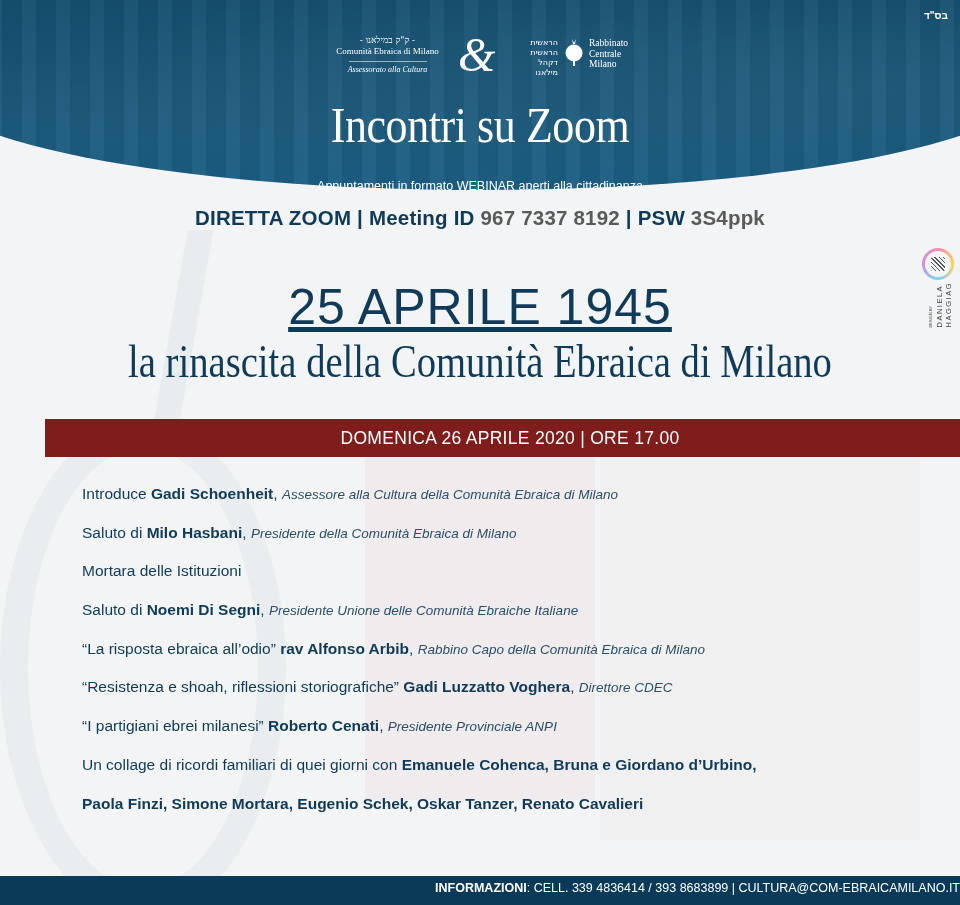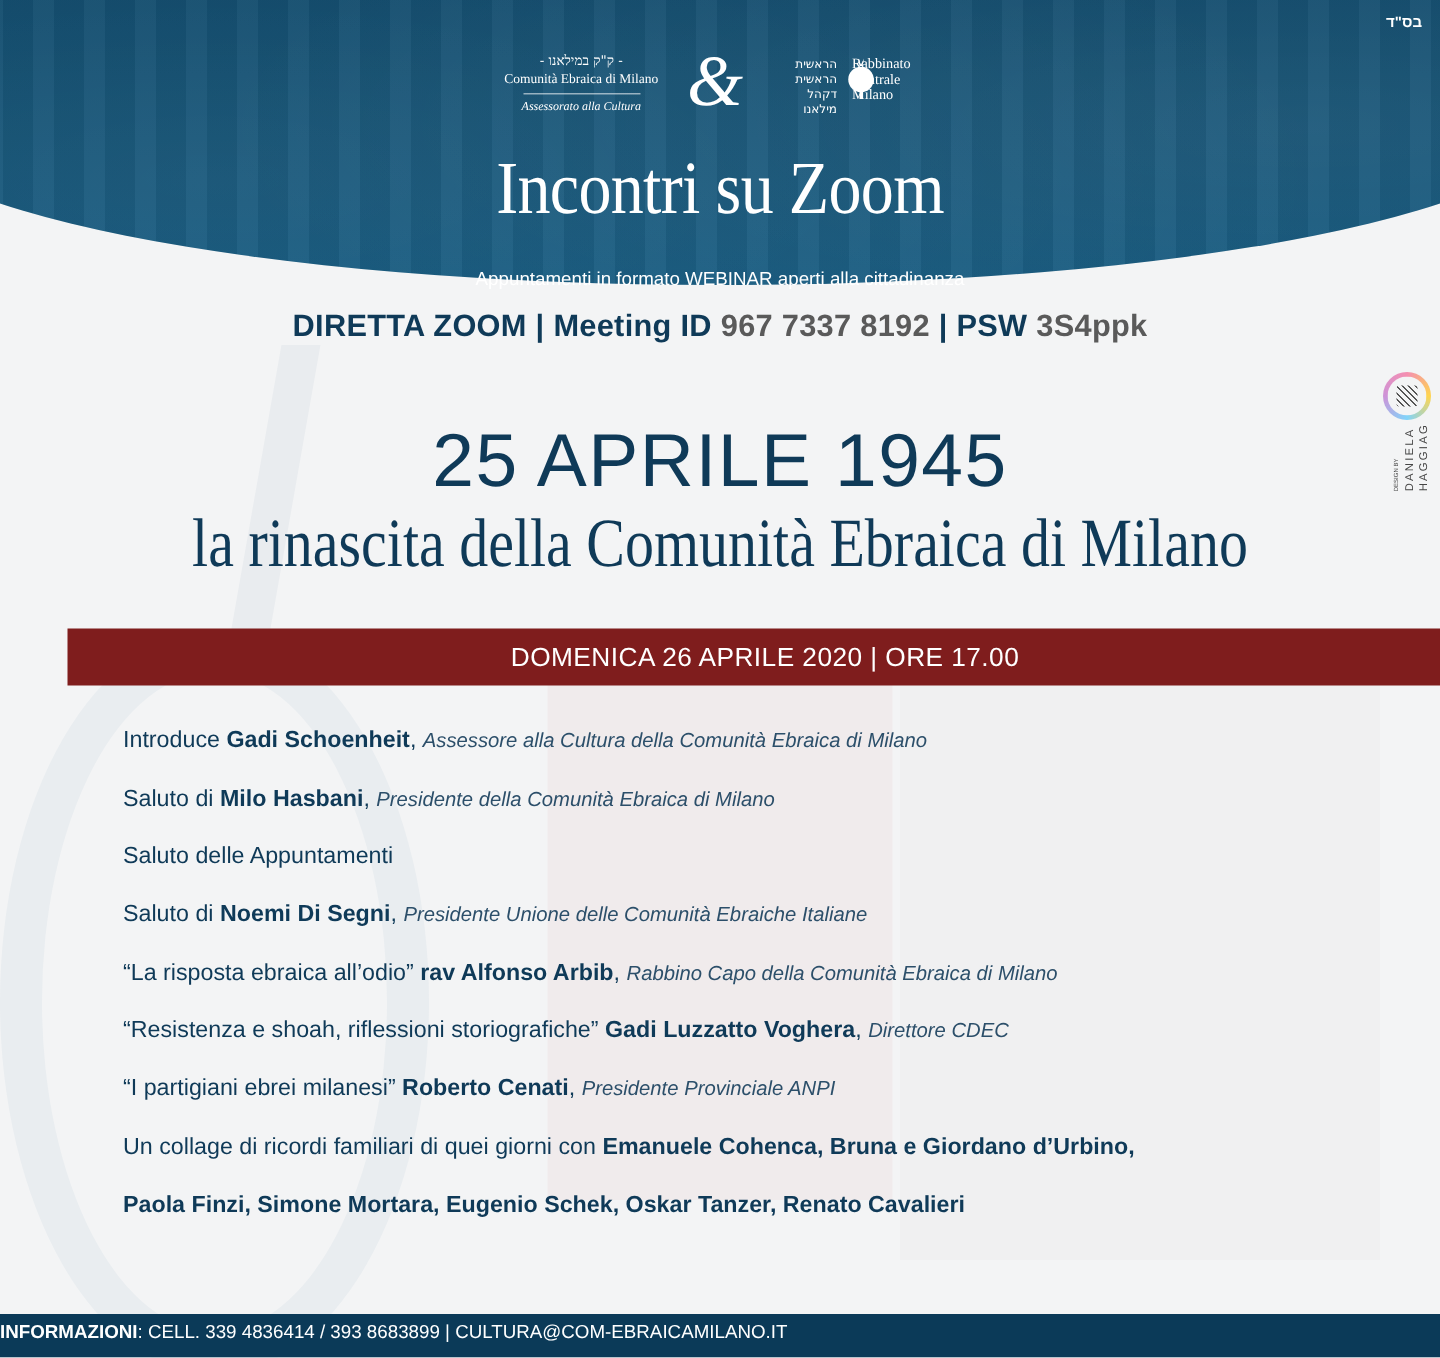--- a/index.html
+++ b/index.html
@@ -19,47 +19,47 @@
 
   .logos { position:absolute; top:35px; left:0; width:960px; height:50px; z-index:3; color:#fff; }
   .logo-left { position:absolute; left:330px; top:0; width:115px; text-align:center; }
   .logo-left .heb { font-size:9px; font-family:"DejaVu Serif", serif; }
   .logo-left .it { font-size:9px; font-family:"Liberation Serif", serif; margin-top:1px; }
   .logo-left .rule { width:78px; height:1px; background:rgba(255,255,255,0.55); margin:5px auto 3px; }
   .logo-left .ass { font-size:8px; font-style:italic; font-family:"Liberation Serif", serif; }
   .amp { position:absolute; left:458px; top:-8px; font-size:48px; font-family:"Liberation Serif", serif; font-style:italic; color:#fff; }
   .logo-heb-right { position:absolute; left:522px; top:3px; width:36px; font-size:8px; text-align:right; line-height:10px; font-family:"DejaVu Sans", sans-serif; }
   .pomegranate { position:absolute; left:564px; top:2px; width:20px; height:30px; }
-  .logo-rab { position:absolute; left:568px; top:3px; font-size:9.5px; line-height:10.5px; font-family:"Liberation Serif", serif; }
+  .logo-rab { position:absolute; left:589px; top:3px; font-size:9.5px; line-height:10.5px; font-family:"Liberation Serif", serif; }
 
   .title-main { position:absolute; top:96px; width:960px; text-align:center; font-family:"Liberation Serif", serif; font-size:50px; color:#fff; letter-spacing:-0.5px; z-index:3; transform:scaleX(0.88); }
   .subtitle { position:absolute; top:151px; width:960px; text-align:center; font-size:12.5px; color:#fff; z-index:3;margin-top:28px; }
 
   .zoom-line { position:absolute; top:206px; width:960px; text-align:center; font-size:20.5px; font-weight:bold; color:#0f3a58; z-index:3; letter-spacing:0.2px; }
   .zoom-line .num { color:#5a5a5a; }
 
   .side-credit { position:absolute; left:920px; top:248px; width:36px; height:90px; z-index:3; }
   .side-credit .ring { width:26px; height:26px; border-radius:50%; border:3px solid transparent; background:
      linear-gradient(#f3f4f5,#f3f4f5) padding-box,
      conic-gradient(#f48fb1,#ffd54f,#81d4fa,#ce93d8,#f48fb1) border-box; margin-left:2px; position:relative; }
   .side-credit .ring::after { content:""; position:absolute; left:6px; top:6px; width:14px; height:14px; background:repeating-linear-gradient(45deg,#555 0 1px,transparent 1px 3px); border-radius:2px; }
   .side-credit .txt { position:absolute; left:6px; top:34px; writing-mode:vertical-rl; transform:rotate(180deg); font-size:7.5px; letter-spacing:1.5px; color:#444; line-height:9px; }
   .side-credit .txt small { font-size:4px; letter-spacing:0; }
 
-  .event-date { position:absolute; top:278px; width:960px; text-align:center; font-size:50px; color:#0f3a58; z-index:3; letter-spacing:1px; }
+  .event-date { position:absolute; top:278px; width:960px; text-align:center; font-size:50px; color:#0f3a58; z-index:3; letter-spacing:1px;text-decoration:underline; }
   .event-title { position:absolute; top:335px; width:960px; text-align:center; font-family:"Liberation Serif", serif; font-size:46px; color:#0f3a58; z-index:3; transform:scaleX(0.84); white-space:nowrap; }
 
   .date-bar { position:absolute; left:45px; top:419px; width:930px; height:38px; background:#7f1d1d; color:#fff; text-align:center; line-height:38px; font-size:17.5px; font-weight:normal; letter-spacing:0.3px; z-index:3; }
 
   .program { position:absolute; left:49px; top:480px; width:890px; z-index:3;margin-left:33px; }
   .program .row { height:38.7px; font-size:15.5px; color:#0f3a58; white-space:nowrap; line-height:28px; }
   .program .row b { font-weight:bold; }
   .program .row i { font-style:italic; font-size:13.5px; color:#2c4f6a; }
 
-  .footer { position:absolute; left:0; top:876px; width:960px; height:29px; background:#0b3a58; color:#fff; text-align:left; font-size:12.5px; line-height:24px; z-index:3; }
+  .footer { position:absolute; left:0; top:876px; width:960px; height:29px; background:#0b3a58; color:#fff; text-align:right; font-size:12.5px; line-height:24px; z-index:3; }
   .footer b { font-weight:bold; }
 </style>
 </head>
 <body>
 
 <div class="bg-deco">
   <div class="v1"></div>
   <div class="v2"></div>
   <div class="v3"></div>
   <div class="v4"></div>
@@ -113,21 +113,21 @@
 </div>
 
 <div class="event-date">25 APRILE 1945</div>
 <div class="event-title">la rinascita della Comunità Ebraica di Milano</div>
 
 <div class="date-bar">DOMENICA 26 APRILE 2020 | ORE 17.00</div>
 
 <div class="program">
   <div class="row"><span>Introduce </span><b>Gadi Schoenheit</b><span>, </span><i>Assessore alla Cultura della Comunità Ebraica di Milano</i></div>
   <div class="row"><span>Saluto di </span><b>Milo Hasbani</b><span>, </span><i>Presidente della Comunità Ebraica di Milano</i></div>
-  <div class="row"><span>Saluto delle Appuntamenti</span><b></b><span></span><i></i></div>
+  <div class="row"><span>Mortara delle Istituzioni</span><b></b><span></span><i></i></div>
   <div class="row"><span>Saluto di </span><b>Noemi Di Segni</b><span>, </span><i>Presidente Unione delle Comunità Ebraiche Italiane</i></div>
   <div class="row"><span>“La risposta ebraica all’odio” </span><b>rav Alfonso Arbib</b><span>, </span><i>Rabbino Capo della Comunità Ebraica di Milano</i></div>
   <div class="row"><span>“Resistenza e shoah, riflessioni storiografiche” </span><b>Gadi Luzzatto Voghera</b><span>, </span><i>Direttore CDEC</i></div>
   <div class="row"><span>“I partigiani ebrei milanesi” </span><b>Roberto Cenati</b><span>, </span><i>Presidente Provinciale ANPI</i></div>
   <div class="row"><span>Un collage di ricordi familiari di quei giorni con </span><b>Emanuele Cohenca, Bruna e Giordano d’Urbino,</b><span></span><i></i></div>
   <div class="row"><span></span><b>Paola Finzi,  Simone Mortara, Eugenio Schek, Oskar Tanzer, Renato Cavalieri</b><span></span><i></i></div>
 </div>
 
 <div class="footer">
   <b>INFORMAZIONI</b><span>: CELL. 339 4836414 / 393 8683899 | CULTURA@COM-EBRAICAMILANO.IT</span>

